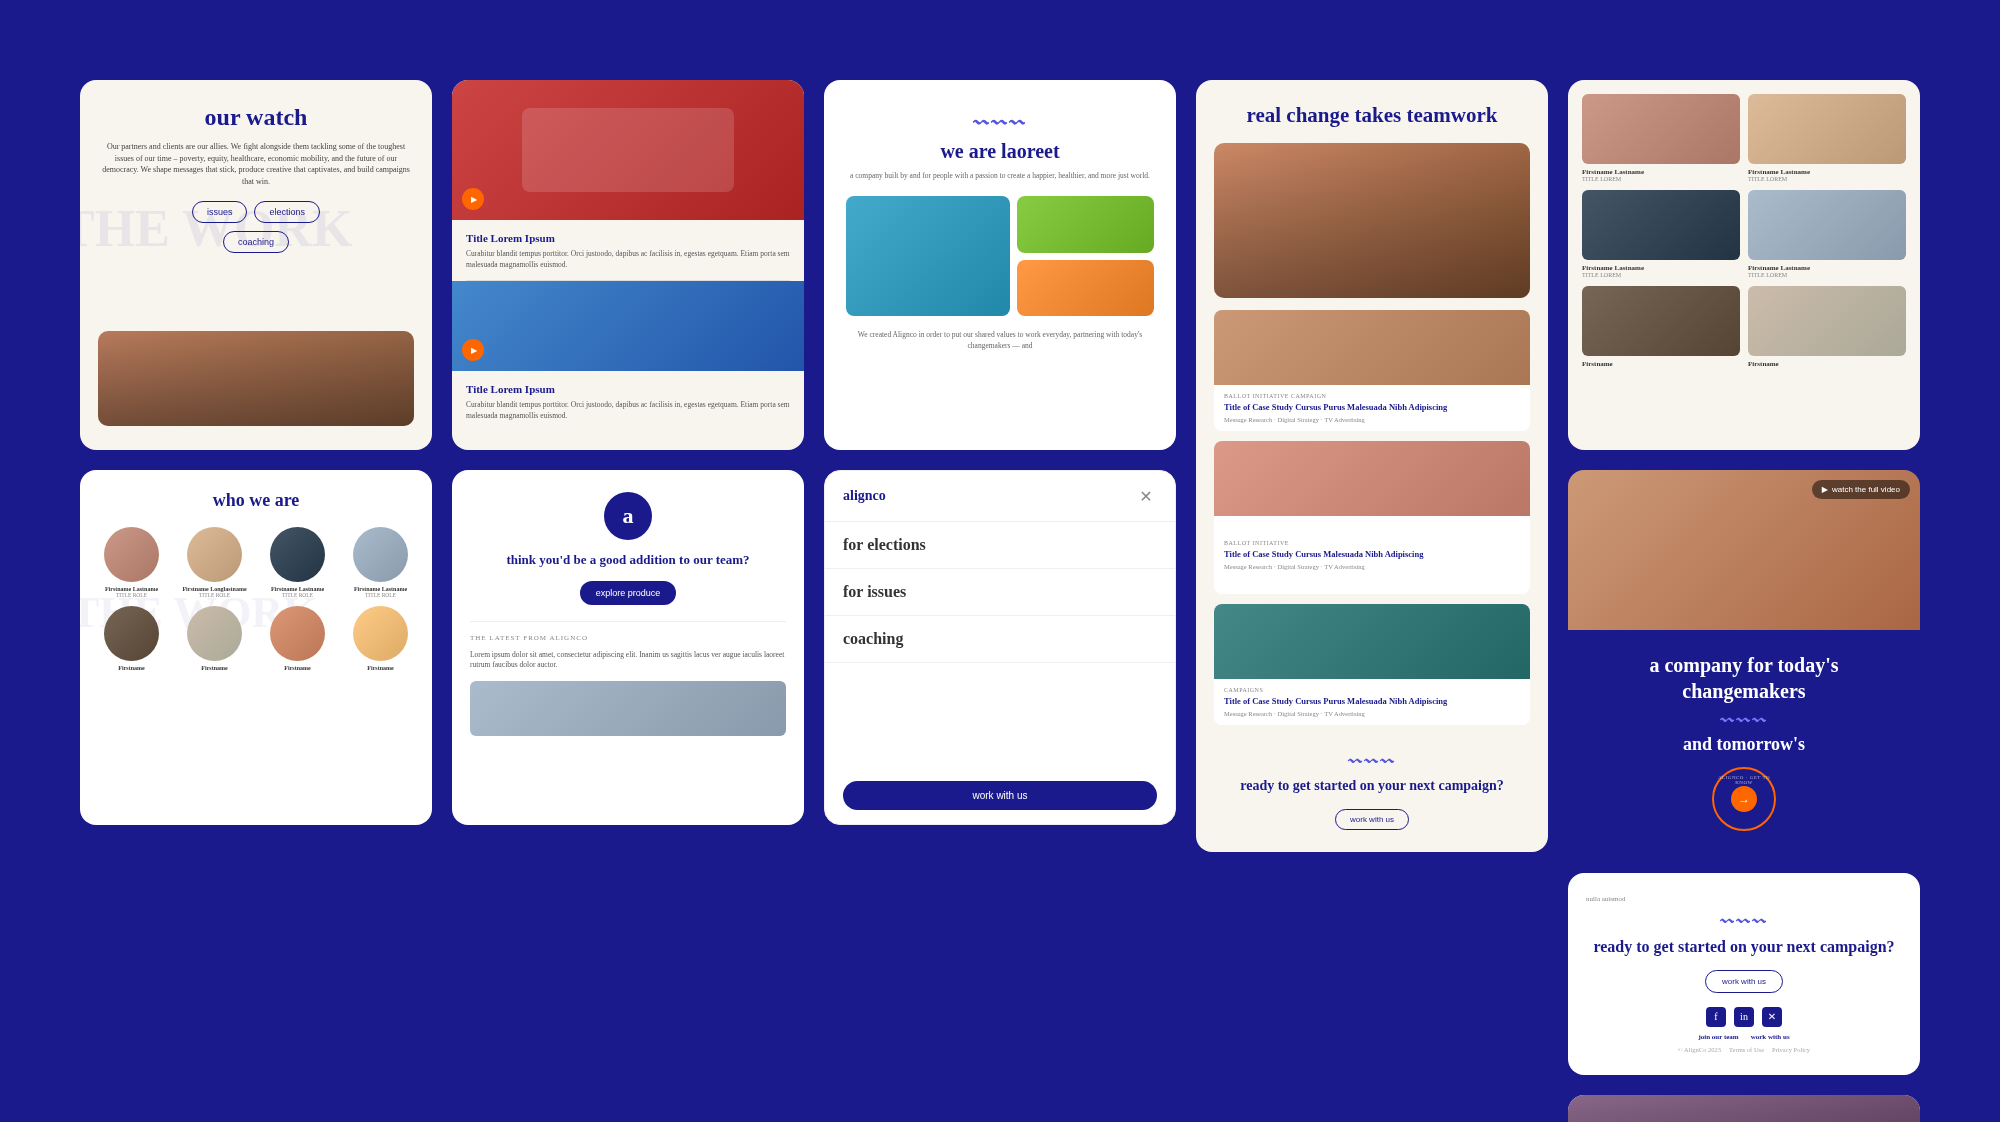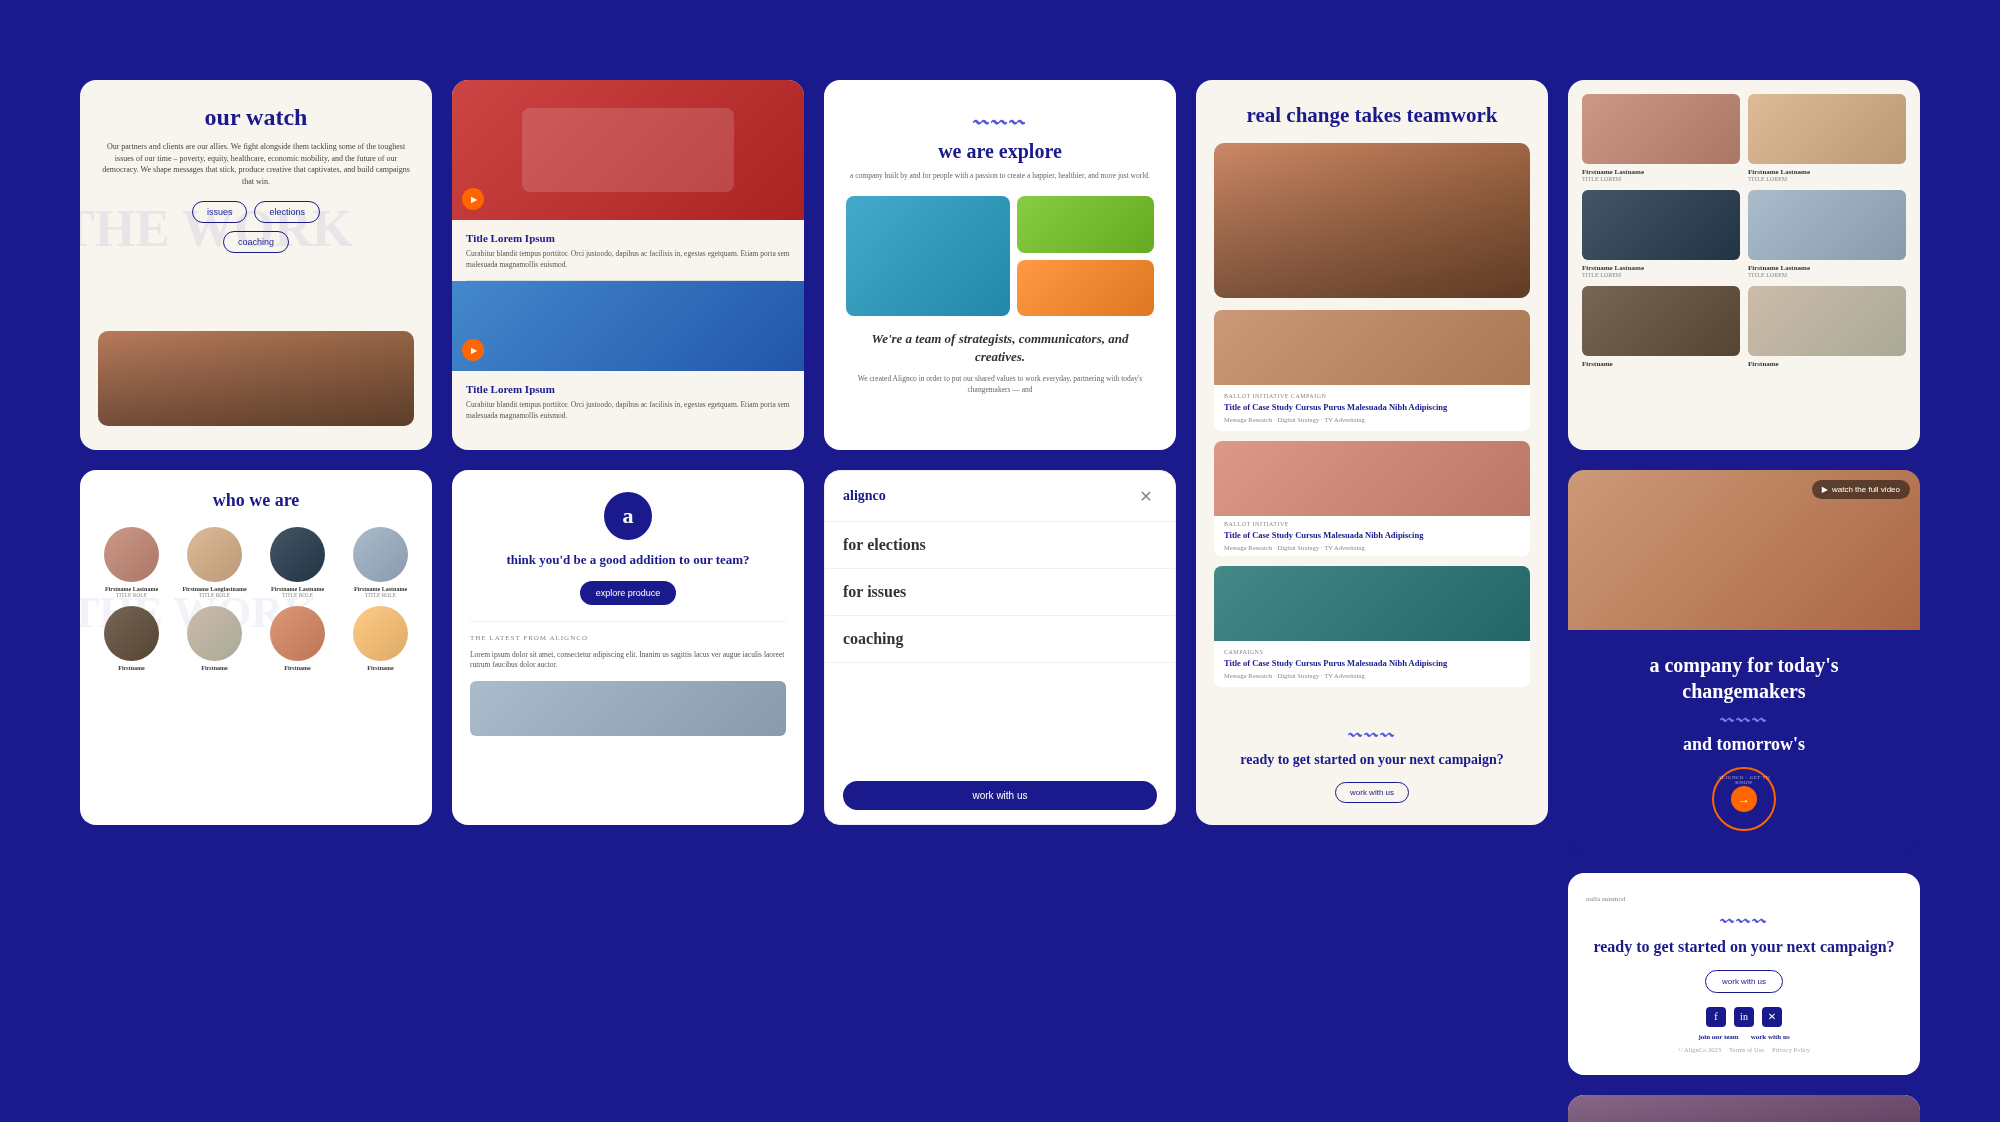--- a/index.html
+++ b/index.html
@@ -118,30 +118,29 @@
       <span style="font-size: 7px; text-transform: uppercase; color: #888; letter-spacing: 1px; margin-bottom: 8px; align-self: flex-start;">THE LATEST FROM ALIGNCO</span>
       <p style="font-size: 7.5px; color: #555; line-height: 1.4; align-self: flex-start; margin-bottom: 10px;">Lorem ipsum dolor sit amet, consectetur adipiscing elit. Inanim us sagittis lacus ver augue iaculis laoreet rutrum faucibus dolor auctor.</p>
       <div style="width: 100%; height: 55px; background: linear-gradient(135deg, #aabbcc, #889aab); border-radius: 6px;"></div>
     </div>
   </div>
 
   <div style="display: flex; flex-direction: column; gap: 20px; flex: 1;">
 
     <div style="background: white; border-radius: 16px; padding: 28px 22px; display: flex; flex-direction: column; align-items: center; min-height: 370px;">
       <span style="color: #5555dd; font-size: 16px; margin-bottom: 8px; letter-spacing: 2px;">〰〰〰</span>
-      <h2 style="font-size: 20px; font-weight: bold; color: #1a1a8c; text-align: center; margin-bottom: 8px;">we are explore</h2>
+      <h2 style="font-size: 20px; font-weight: bold; color: #1a1a8c; text-align: center; margin-bottom: 8px;">we are laoreet</h2>
       <p style="font-size: 7.5px; text-align: center; color: #666; margin-bottom: 16px;">a company built by and for people with a passion to create a happier, healthier, and more just world.</p>
       <div style="display: grid; grid-template-columns: 1.2fr 1fr; gap: 7px; width: 100%; margin-bottom: 14px; height: 120px;">
         <div style="background: linear-gradient(135deg, #44aacc, #2288aa); border-radius: 8px; height: 100%;"></div>
         <div style="display: flex; flex-direction: column; gap: 7px;">
           <div style="background: linear-gradient(135deg, #88cc44, #66aa22); border-radius: 8px; flex: 1;"></div>
           <div style="background: linear-gradient(135deg, #ff9944, #dd7722); border-radius: 8px; flex: 1;"></div>
         </div>
       </div>
-      <h3 style="font-size: 13px; font-weight: bold; color: #333; text-align: center; margin-bottom: 8px; font-style: italic; line-height: 1.4;">We're a team of strategists, communicators, and creatives.</h3>
       <p style="font-size: 7.5px; text-align: center; color: #666; line-height: 1.4;">We created Alignco in order to put our shared values to work everyday, partnering with today's changemakers — and</p>
     </div>
 
     <div style="background: white; border-radius: 16px; overflow: hidden; min-height: 355px; border: 1px solid #eee; display: flex; flex-direction: column;">
       <div style="padding: 14px 18px; border-bottom: 1px solid #eee; display: flex; align-items: center; justify-content: space-between;">
         <span style="font-size: 14px; font-weight: bold; color: #1a1a8c;">alignco</span>
         <button style="background: none; border: none; font-size: 16px; color: #888; cursor: pointer; width: 22px; height: 22px; display: flex; align-items: center; justify-content: center;">✕</button>
       </div>
       <div style="flex: 1;">
         <div style="padding: 14px 18px; font-size: 16px; font-weight: bold; color: #333; border-bottom: 1px solid #f0f0f0; cursor: pointer;">
@@ -170,21 +169,21 @@
       <div style="background: white; border-radius: 8px; margin-bottom: 10px; overflow: hidden;">
         <div style="width: 100%; height: 75px; background: linear-gradient(135deg, #cc9977, #aa7755);"></div>
         <div style="padding: 8px 10px;">
           <div style="font-size: 6px; color: #888; text-transform: uppercase; margin-bottom: 3px; letter-spacing: 0.5px;">BALLOT INITIATIVE CAMPAIGN</div>
           <div style="font-size: 8.5px; font-weight: bold; color: #1a1a8c; margin-bottom: 3px; line-height: 1.3;">Title of Case Study Cursus Purus Malesuada Nibh Adipiscing</div>
           <div style="font-size: 6.5px; color: #888;">Message Research · Digital Strategy · TV Advertising</div>
         </div>
       </div>
       <div style="background: white; border-radius: 8px; margin-bottom: 10px; overflow: hidden;">
         <div style="width: 100%; height: 75px; background: linear-gradient(135deg, #dd9988, #bb7766);"></div>
-        <div style="padding: 5px 10px;">
+        <div style="padding: 24px 10px;">
           <div style="font-size: 6px; color: #888; text-transform: uppercase; margin-bottom: 3px; letter-spacing: 0.5px;">BALLOT INITIATIVE</div>
           <div style="font-size: 8.5px; font-weight: bold; color: #1a1a8c; margin-bottom: 3px; line-height: 1.3;">Title of Case Study Cursus Malesuada Nibh Adipiscing</div>
           <div style="font-size: 6.5px; color: #888;">Message Research · Digital Strategy · TV Advertising</div>
         </div>
       </div>
       <div style="background: white; border-radius: 8px; margin-bottom: 14px; overflow: hidden;">
         <div style="width: 100%; height: 75px; background: linear-gradient(135deg, #448888, #226666);"></div>
         <div style="padding: 8px 10px;">
           <div style="font-size: 6px; color: #888; text-transform: uppercase; margin-bottom: 3px; letter-spacing: 0.5px;">CAMPAIGNS</div>
           <div style="font-size: 8.5px; font-weight: bold; color: #1a1a8c; margin-bottom: 3px; line-height: 1.3;">Title of Case Study Cursus Purus Malesuada Nibh Adipiscing</div>

